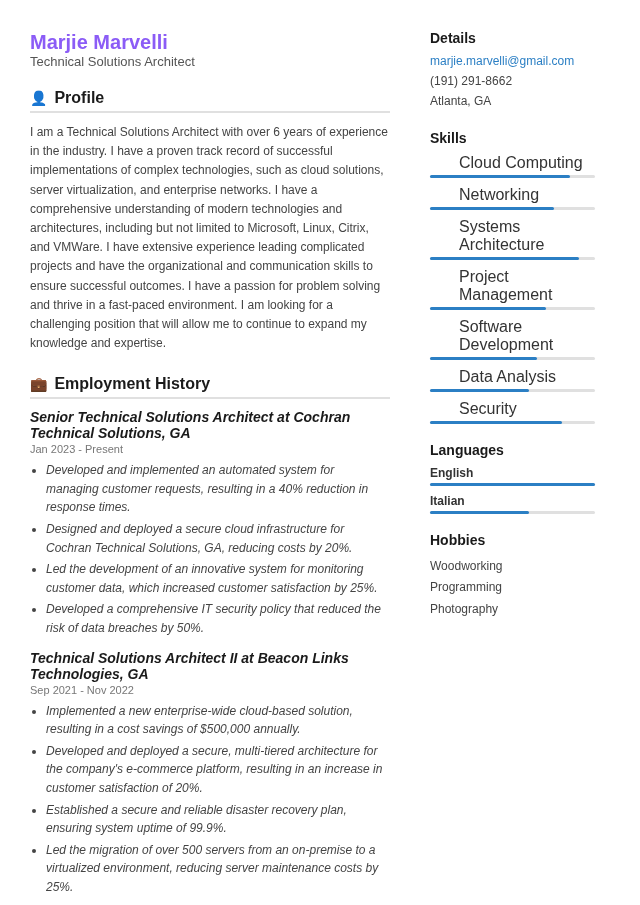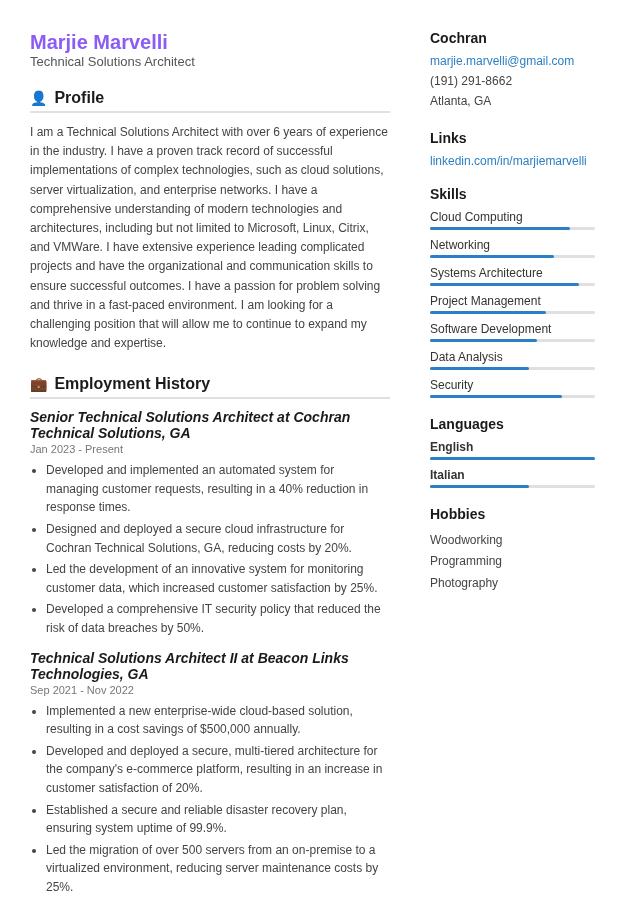--- a/index.html
+++ b/index.html
@@ -75,20 +75,21 @@
     }
     ul.bullets {
       margin-left: 16px;
       margin-bottom: 12px;
     }
     ul.bullets li {
       font-size: 12px;
       line-height: 1.55;
       color: #444;
       margin-bottom: 3px;
+      font-style: italic;
     }
     
     .right-section {
       margin-bottom: 18px;
     }
     .right-section-title {
       font-size: 14px;
       font-weight: bold;
       color: #1a1a1a;
       margin-bottom: 8px;
@@ -102,23 +103,24 @@
       font-size: 12px;
       color: #2b7fc4;
       text-decoration: none;
       display: block;
       margin-bottom: 3px;
     }
     .skill-item {
       margin-bottom: 8px;
     }
     .skill-label {
-      font-size: 12px;
+      font-size: 16px;
       color: #333;
       margin-bottom: 3px;
+      margin-left: 29px;
     }
     .skill-bar-bg {
       height: 3px;
       background: #e0e0e0;
       border-radius: 2px;
       width: 100%;
     }
     .skill-bar-fill {
       height: 3px;
       background: #2b7fc4;
@@ -184,30 +186,26 @@
         </ul>
       </div>
 
     </div>
 
   </div>
 
   <div class="right-col">
 
     <div class="right-section">
-      <div class="right-section-title">Cochran</div>
+      <div class="right-section-title">Details</div>
       <a class="link-text">marjie.marvelli@gmail.com</a>
       <p class="detail-text">(191) 291-8662</p>
       <p class="detail-text">Atlanta, GA</p>
     </div>
 
-    <div class="right-section">
-      <div class="right-section-title">Links</div>
-      <a class="link-text">linkedin.com/in/marjiemarvelli</a>
-    </div>
 
     <div class="right-section">
       <div class="right-section-title">Skills</div>
       <div id="skills-container">
           <div class="skill-item">
       <div class="skill-label">Cloud Computing</div>
       <div class="skill-bar-bg">
         <div class="skill-bar-fill" style="width:85%"></div>
       </div>
     </div>

